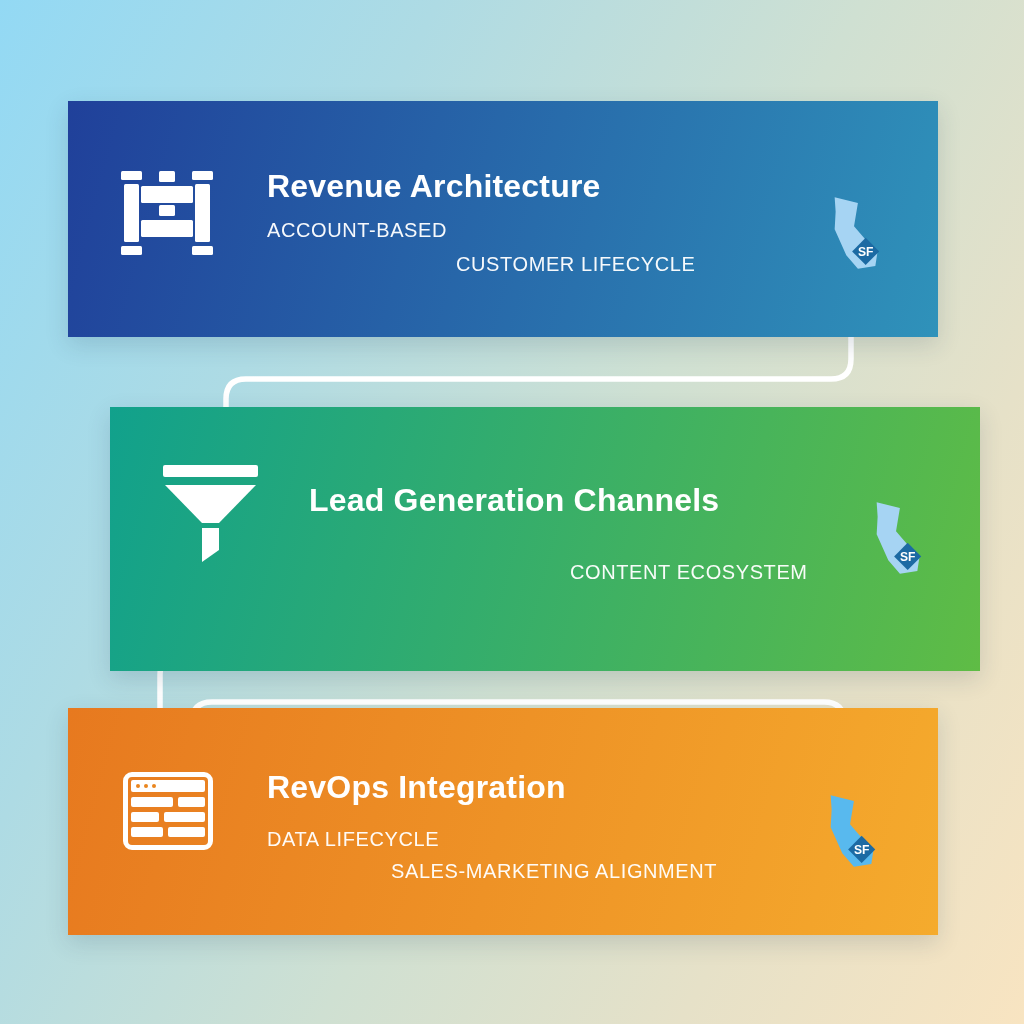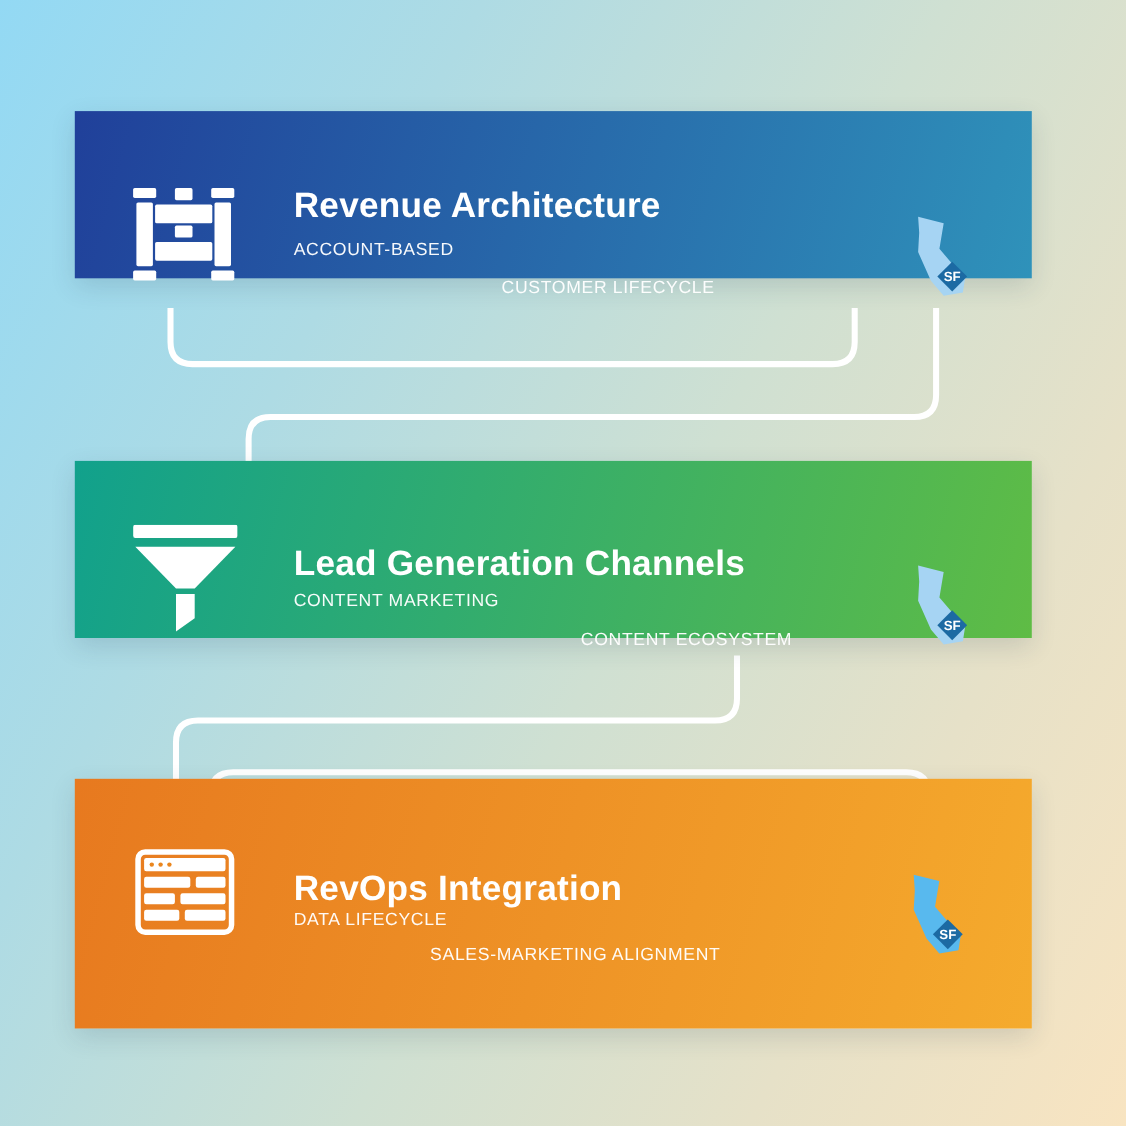--- a/index.html
+++ b/index.html
@@ -12,32 +12,32 @@
     background:linear-gradient(118deg,var(--bg1,#93d9f4) 0%,#aedbe4 28%,var(--bg2,#cfe0d2) 55%,#e6e1c8 78%,var(--bg3,#f8e4c1) 100%);
   }
   
   .connectors{position:absolute;left:0;top:0;width:1024px;height:1024px;z-index:1;}
   .connectors path{fill:none;stroke:var(--line,#ffffff);stroke-width:5.5;}
   
   .card{
     position:absolute;left:68px;width:870px;z-index:2;
     box-shadow:0 8px 22px rgba(40,60,85,.16);
   }
-  .card.c1{top:101px;height:152px;}
-  .card.c2{top:419px;height:161px;}
+  .card.c1{top:101px;height:236px;}
+  .card.c2{top:407px;height:264px;margin-left:42px;}
   .card.c3{top:708px;height:227px;}
   .card-title{
     position:absolute;left:199px;color:#fff;font-weight:700;
     font-size:32px;line-height:1;letter-spacing:.2px;white-space:nowrap;
   }
   .c1 .card-title{top:42px;}
   .c2 .card-title{top:50px;}
-  .c3 .card-title{top:56px;text-align:right;}
+  .c3 .card-title{top:36px;text-align:right;}
   .card-label{
-    position:absolute;color:rgba(255,255,255,.96);font-size:16px;
+    position:absolute;color:rgba(255,255,255,.96);font-size:20px;
     line-height:1;letter-spacing:.6px;white-space:nowrap;font-weight:400;
   }
   .c1 .lbl1{left:199px;top:119px;}
   .c1 .lbl2{left:388px;top:153px;}
   .c2 .lbl1{left:199px;top:120px;}
   .c2 .lbl2{left:460px;top:155px;}
   .c3 .lbl1{left:199px;top:121px;}
   .c3 .lbl2{left:323px;top:153px;}
   
   .pipeline{position:absolute;left:53px;top:70px;width:92px;height:84px;}
@@ -115,21 +115,20 @@
     </div>
   </section>
 
   <section class="card c2" style="background: linear-gradient(105deg, rgb(17, 161, 140), rgb(95, 188, 69));">
     <svg class="funnel" viewBox="0 0 95 105">
       <rect x="0" y="0" width="95" height="12" rx="2" fill="#ffffff"></rect>
       <polygon points="2,20 93,20 56,58 39,58" fill="#ffffff"></polygon>
       <polygon points="39,63 56,63 56,85 39,97" fill="#ffffff"></polygon>
     </svg>
     <h2 class="card-title">Lead Generation Channels</h2>
-    <div class="card-label lbl1">CONTENT MARKETING</div>
     <div class="card-label lbl2">CONTENT ECOSYSTEM</div>
     <div class="ca-icon">
       <svg viewBox="0 0 64 76">
         <path d="M11,1 L35,7 L31,31 L55,59 L53,72 L35,75 L23,61 L11,34 L12,16 Z" fill="#a6d4f3"></path>
         <polygon points="43,43 57,57 43,71 29,57" fill="#1c6aa3"></polygon>
         <text class="sf-text" x="43" y="61.5" text-anchor="middle" font-size="12.5" fill="#ffffff">SF</text>
       </svg>
     </div>
   </section>
 

